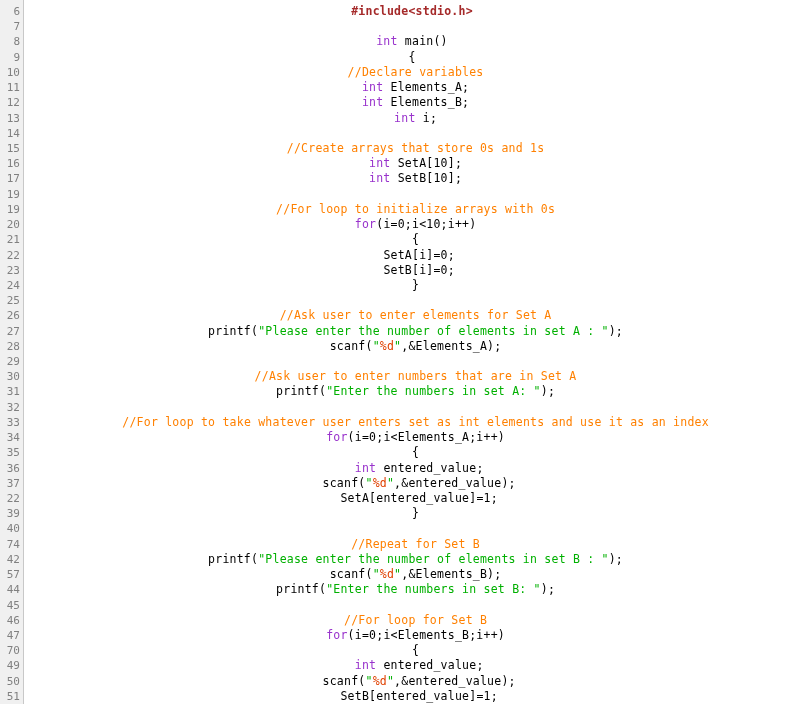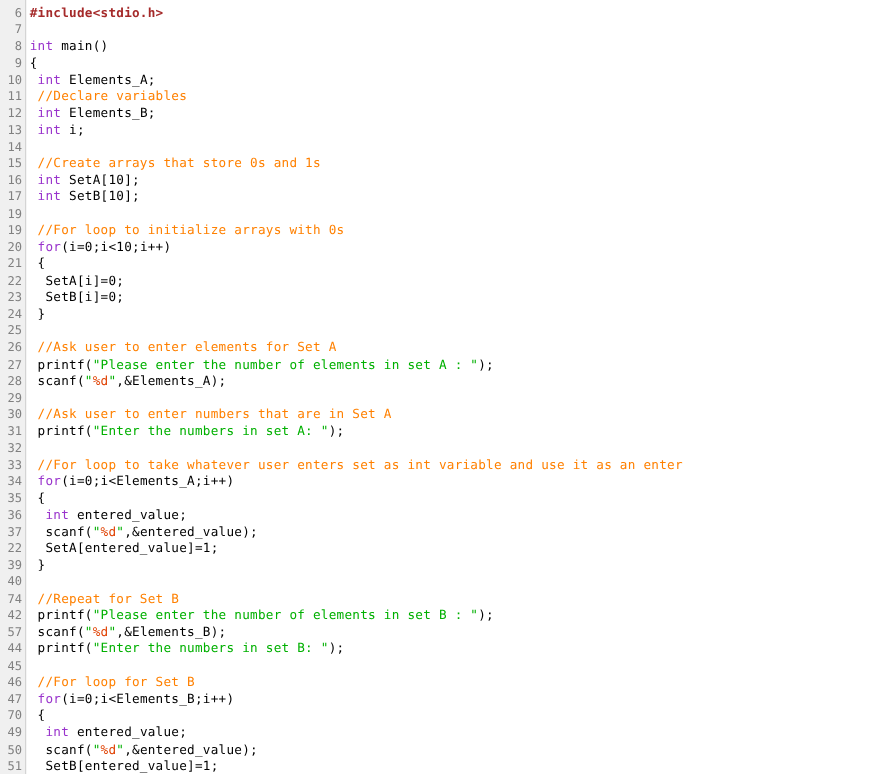--- a/index.html
+++ b/index.html
@@ -44,20 +44,21 @@
   }
   
   #code {
     flex: 1 1 auto;
     height: 704px;
     padding-top: 4px;
     padding-left: 3px;
     box-sizing: border-box;
     background: #ffffff;
     overflow: hidden;
+    text-align: center;
   }
   .cline {
     height: 15.22px;
     line-height: 15.22px;
     font-size: 11.5px;
     font-family: "DejaVu Sans Mono", "Liberation Mono", monospace;
     white-space: pre;
     color: #000000;
     letter-spacing: 0.02em;
   }
@@ -119,22 +120,22 @@
       <div class="lnum">70</div>
       <div class="lnum">49</div>
       <div class="lnum">50</div>
       <div class="lnum">51</div>
     </div>
   <div id="code">
       <div class="cline"><span class="tok-pre">#include&lt;stdio.h&gt;</span></div>
       <div class="cline">&nbsp;</div>
       <div class="cline"><span class="tok-kw">int</span><span class="tok-plain"> main()</span></div>
       <div class="cline"><span class="tok-plain">{</span></div>
+      <div class="cline"><span class="tok-plain"> </span><span class="tok-cmt">//Declare variables</span></div>
       <div class="cline"><span class="tok-plain"> </span><span class="tok-kw">int</span><span class="tok-plain"> Elements_A;</span></div>
-      <div class="cline"><span class="tok-plain"> </span><span class="tok-cmt">//Declare variables</span></div>
       <div class="cline"><span class="tok-plain"> </span><span class="tok-kw">int</span><span class="tok-plain"> Elements_B;</span></div>
       <div class="cline"><span class="tok-plain"> </span><span class="tok-kw">int</span><span class="tok-plain"> i;</span></div>
       <div class="cline">&nbsp;</div>
       <div class="cline"><span class="tok-plain"> </span><span class="tok-cmt">//Create arrays that store 0s and 1s</span></div>
       <div class="cline"><span class="tok-plain"> </span><span class="tok-kw">int</span><span class="tok-plain"> SetA[10];</span></div>
       <div class="cline"><span class="tok-plain"> </span><span class="tok-kw">int</span><span class="tok-plain"> SetB[10];</span></div>
       <div class="cline">&nbsp;</div>
       <div class="cline"><span class="tok-plain"> </span><span class="tok-cmt">//For loop to initialize arrays with 0s</span></div>
       <div class="cline"><span class="tok-plain"> </span><span class="tok-kw">for</span><span class="tok-plain">(i=0;i&lt;10;i++)</span></div>
       <div class="cline"><span class="tok-plain"> {</span></div>
@@ -142,21 +143,21 @@
       <div class="cline"><span class="tok-plain">  SetB[i]=0;</span></div>
       <div class="cline"><span class="tok-plain"> }</span></div>
       <div class="cline">&nbsp;</div>
       <div class="cline"><span class="tok-plain"> </span><span class="tok-cmt">//Ask user to enter elements for Set A</span></div>
       <div class="cline"><span class="tok-plain"> printf(</span><span class="tok-str">"Please enter the number of elements in set A : "</span><span class="tok-plain">);</span></div>
       <div class="cline"><span class="tok-plain"> scanf(</span><span class="tok-str">"</span><span class="tok-fmt">%d</span><span class="tok-str">"</span><span class="tok-plain">,&amp;Elements_A);</span></div>
       <div class="cline">&nbsp;</div>
       <div class="cline"><span class="tok-plain"> </span><span class="tok-cmt">//Ask user to enter numbers that are in Set A</span></div>
       <div class="cline"><span class="tok-plain"> printf(</span><span class="tok-str">"Enter the numbers in set A: "</span><span class="tok-plain">);</span></div>
       <div class="cline">&nbsp;</div>
-      <div class="cline"><span class="tok-plain"> </span><span class="tok-cmt">//For loop to take whatever user enters set as int variable and use it as an enter</span></div>
+      <div class="cline"><span class="tok-plain"> </span><span class="tok-cmt">//For loop to take whatever user enters set as int elements and use it as an index</span></div>
       <div class="cline"><span class="tok-plain"> </span><span class="tok-kw">for</span><span class="tok-plain">(i=0;i&lt;Elements_A;i++)</span></div>
       <div class="cline"><span class="tok-plain"> {</span></div>
       <div class="cline"><span class="tok-plain">  </span><span class="tok-kw">int</span><span class="tok-plain"> entered_value;</span></div>
       <div class="cline"><span class="tok-plain">  scanf(</span><span class="tok-str">"</span><span class="tok-fmt">%d</span><span class="tok-str">"</span><span class="tok-plain">,&amp;entered_value);</span></div>
       <div class="cline"><span class="tok-plain">  SetA[entered_value]=1;</span></div>
       <div class="cline"><span class="tok-plain"> }</span></div>
       <div class="cline">&nbsp;</div>
       <div class="cline"><span class="tok-plain"> </span><span class="tok-cmt">//Repeat for Set B</span></div>
       <div class="cline"><span class="tok-plain"> printf(</span><span class="tok-str">"Please enter the number of elements in set B : "</span><span class="tok-plain">);</span></div>
       <div class="cline"><span class="tok-plain"> scanf(</span><span class="tok-str">"</span><span class="tok-fmt">%d</span><span class="tok-str">"</span><span class="tok-plain">,&amp;Elements_B);</span></div>

